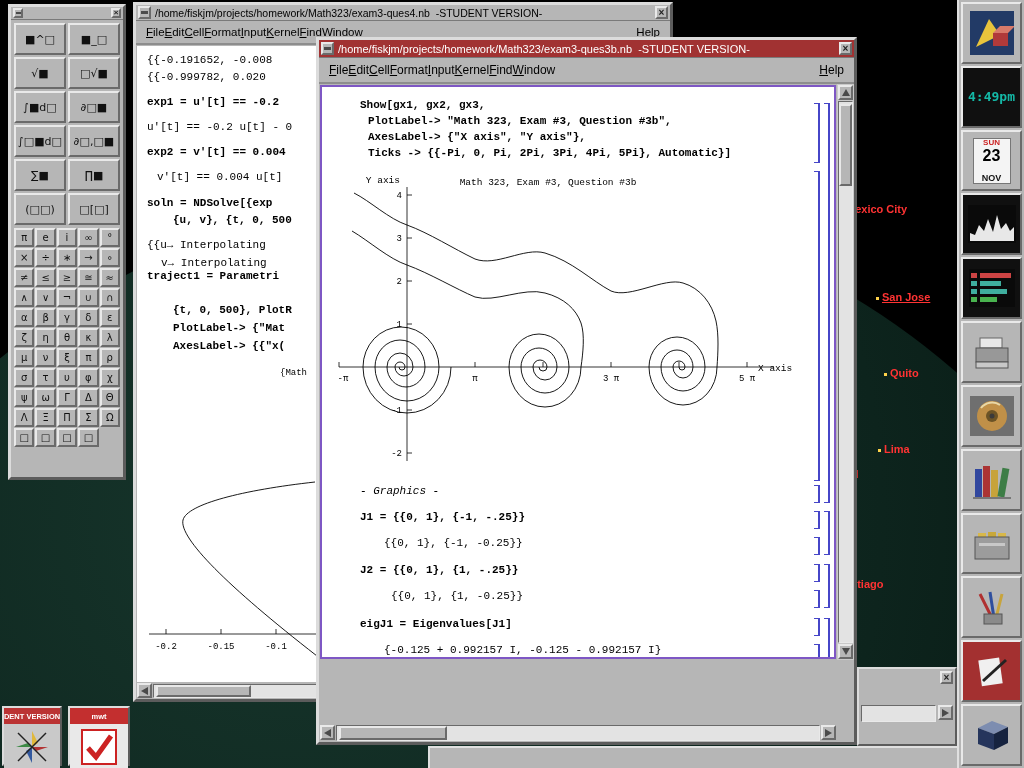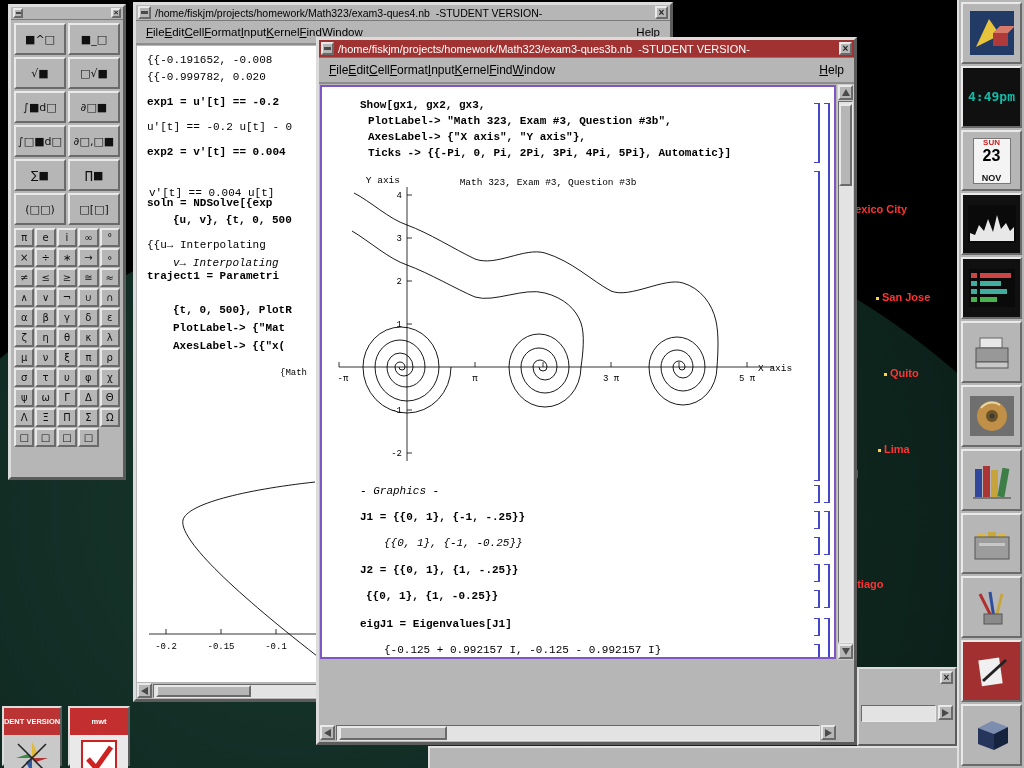--- a/index.html
+++ b/index.html
@@ -103,36 +103,36 @@
   .pager-label{font:bold 9px "Liberation Sans",sans-serif;color:#333;margin-bottom:2px;}
   .pager-ws{display:flex;gap:3px;}
   .ws{width:22px;height:16px;box-sizing:border-box;border:1px solid;border-color:#6a6a6a #e9e9e9 #e9e9e9 #6a6a6a;
     background:#c9c9c9;position:relative;}
   .ws .mini{position:absolute;left:3px;top:3px;width:9px;height:6px;background:#35509e;}
   .ws .dot{position:absolute;right:4px;top:5px;width:4px;height:4px;border-radius:50%;background:#d03030;}
 
   
   .mini-win{position:absolute;width:60px;height:60px;z-index:8;background:#b6b6b6;
     border:2px solid;border-color:#dcdcdc #5c5c5c #5c5c5c #dcdcdc;box-sizing:border-box;}
-  .mini-title{height:27px;background:#b33;color:#fff;font:bold 7.5px "Liberation Sans",sans-serif;
+  .mini-title{height:16px;background:#b33;color:#fff;font:bold 7.5px "Liberation Sans",sans-serif;
     display:flex;align-items:center;justify-content:center;white-space:nowrap;overflow:hidden;text-align:right;}
   .mini-body{height:calc(100% - 11px);display:flex;align-items:center;justify-content:center;background:#c9c9c9;}
 
   svg text{font-family:"Liberation Mono","DejaVu Sans Mono",monospace;}
 </style>
 </head>
 <body>
 
 <div class="desktop" data-name="desktop">
 
   <div class="stars" data-name="stars"></div>
   <div class="earth" data-name="earth-globe"></div>
 
   <div class="city" style="left:840px;top:203px;" data-name="city-label"><i data-name="city-marker-dot"></i><span>Mexico City</span></div>
-  <div class="city" style="left:876px;top:291px;" data-name="city-label"><i data-name="city-marker-dot"></i><span>San Jose</span></div>
+  <div class="city" style="left:876px;top:291px;text-decoration:underline;" data-name="city-label"><i data-name="city-marker-dot"></i><span>San Jose</span></div>
   <div class="city" style="left:884px;top:367px;" data-name="city-label"><i data-name="city-marker-dot"></i><span>Quito</span></div>
   <div class="city" style="left:878px;top:443px;" data-name="city-label"><i data-name="city-marker-dot"></i><span>Lima</span></div>
   <div class="city" style="left:842px;top:468px;" data-name="city-label"><span>ind</span></div>
   <div class="city" style="left:831px;top:578px;" data-name="city-label"><i data-name="city-marker-dot"></i><span>Santiago</span></div>
 
   <div class="strip" data-name="window-fragment-bottom"></div>
 
   <div class="fragment" data-name="background-window-fragment">
     <div class="tb-btn" style="position:absolute;right:2px;top:2px;" data-name="close-button">
         <span class="close-x" data-name="close-icon"></span>
@@ -158,25 +158,25 @@
       <span class="mspacer"></span>
       <span data-name="help-menu">Help</span>
     </div>
     <div class="bw-body" data-name="notebook-body">
       <div class="bw-content" data-name="notebook-content">
         <div class="code" style="left:10px;top:8px;" data-name="output-cell">{{-0.191652, -0.008</div>
         <div class="code" style="left:10px;top:25px;" data-name="output-cell">{{-0.999782, 0.020</div>
         <div class="code in" style="left:10px;top:50px;" data-name="input-cell">exp1 = u'[t] == -0.2</div>
         <div class="code" style="left:10px;top:75px;" data-name="output-cell">u'[t] == -0.2 u[t] - 0</div>
         <div class="code in" style="left:10px;top:100px;" data-name="input-cell">exp2 = v'[t] == 0.004</div>
-        <div class="code" style="left:12px;top:125px;margin-top:16px;" data-name="output-cell">v'[t] == 0.004 u[t]</div>
+        <div class="code" style="left:20px;top:125px;" data-name="output-cell">v'[t] == 0.004 u[t]</div>
         <div class="code in" style="left:10px;top:151px;" data-name="input-cell">soln = NDSolve[{exp</div>
         <div class="code in" style="left:36px;top:168px;" data-name="input-cell">{u, v}, {t, 0, 500</div>
         <div class="code" style="left:10px;top:193px;" data-name="output-cell">{{u→ Interpolating</div>
-        <div class="code" style="left:36px;top:211px;font-style:italic;" data-name="output-cell">v→ Interpolating</div>
+        <div class="code" style="left:24px;top:211px;" data-name="output-cell">v→ Interpolating</div>
         <div class="code in" style="left:10px;top:224px;text-align:center;" data-name="input-cell">traject1 = Parametri</div>
         <div class="code in" style="left:36px;top:258px;" data-name="input-cell">{t, 0, 500}, PlotR</div>
         <div class="code in" style="left:36px;top:276px;" data-name="input-cell">PlotLabel-&gt; {"Mat</div>
         <div class="code in" style="left:36px;top:294px;" data-name="input-cell">AxesLabel-&gt; {{"x(</div>
         <div class="code small" style="left:143px;top:322px;" data-name="plot-label-fragment">{Math</div>
         <svg width="310" height="200" viewBox="0 0 310 200" style="position:absolute;left:6px;top:428px;" data-name="trajectory-plot-svg">
           <path d="M 172 8 C 100 16, 44 30, 40 46 C 36 64, 84 112, 174 182" stroke="#000" fill="none" stroke-width="0.9" data-name="trajectory-curve"></path>
           <line x1="6" y1="160" x2="308" y2="160" stroke="#000" stroke-width="0.8" data-name="x-axis"></line>
           <line x1="23" y1="160" x2="23" y2="155" stroke="#000" stroke-width="0.8"></line>
           <line x1="78" y1="160" x2="78" y2="155" stroke="#000" stroke-width="0.8"></line>
@@ -340,23 +340,23 @@
             <path d="M 117 196 a 44 46 0 0 1 -88 0 a 38 40 0 0 1 76 0 a 32 34 0 0 1 -64 0 a 25 27 0 0 1 50 0 a 19 20 0 0 1 -38 0 a 13 14 0 0 1 26 0 a 9 9 0 0 1 -18 0 a 5 5 0 0 1 10 0 a 3 3 0 0 1 -6 0" data-name="spiral-focus-1"></path>
             <path d="M 247 196 a 36 40 0 0 1 -72 0 a 30 33 0 0 1 60 0 a 24 26 0 0 1 -48 0 a 18 19 0 0 1 36 0 a 12 13 0 0 1 -24 0 a 7 7 0 0 1 14 0 a 4 4 0 0 1 -8 0" data-name="spiral-focus-2"></path>
             <path d="M 383 196 a 34 38 0 0 1 -68 0 a 28 30 0 0 1 56 0 a 22 24 0 0 1 -44 0 a 16 17 0 0 1 32 0 a 10 11 0 0 1 -20 0 a 6 6 0 0 1 12 0 a 3 3 0 0 1 -6 0" data-name="spiral-focus-3"></path>
             <path d="M 20 22 C 36 30, 55 48, 73 54 C 95 62, 120 78, 141 88 C 162 96, 190 76, 211 82 C 238 90, 258 110, 277 120 C 296 128, 330 106, 349 112 C 366 117, 378 132, 382 150 C 385 164, 384 182, 383 196" data-name="trajectory-upper"></path>
             <path d="M 18 60 C 35 70, 55 88, 73 94 C 95 102, 122 118, 141 126 C 160 132, 190 116, 211 122 C 230 127, 242 138, 247 152 C 251 164, 249 182, 247 196" data-name="trajectory-lower"></path>
           </g>
         </svg>
 
         <div class="code" style="left:38px;top:398px;font-style:italic;" data-name="output-cell">- Graphics -</div>
         <div class="code in" style="left:38px;top:424px;" data-name="input-cell">J1 = {{0, 1}, {-1, -.25}}</div>
-        <div class="code" style="left:62px;top:450px;font-style:italic;" data-name="output-cell">{{0, 1}, {-1, -0.25}}</div>
+        <div class="code" style="left:62px;top:450px;" data-name="output-cell">{{0, 1}, {-1, -0.25}}</div>
         <div class="code in" style="left:38px;top:477px;" data-name="input-cell">J2 = {{0, 1}, {1, -.25}}</div>
-        <div class="code" style="left:44px;top:503px;font-weight:bold;" data-name="output-cell">{{0, 1}, {1, -0.25}}</div>
+        <div class="code" style="left:69px;top:503px;" data-name="output-cell">{{0, 1}, {1, -0.25}}</div>
         <div class="code in" style="left:38px;top:531px;" data-name="input-cell">eigJ1 = Eigenvalues[J1]</div>
         <div class="code" style="left:62px;top:557px;" data-name="output-cell">{-0.125 + 0.992157 I, -0.125 - 0.992157 I}</div>
         <div class="code in" style="left:38px;top:586px;" data-name="input-cell">eigJ2 = Eigenvalues[J2]</div>
 
         <div class="cbr" style="top:16px;height:60px;" data-name="cell-bracket"></div>
         <div class="cbr" style="top:84px;height:310px;" data-name="cell-bracket"></div>
         <div class="cbr" style="top:398px;height:18px;" data-name="cell-bracket"></div>
         <div class="cbr" style="top:424px;height:18px;" data-name="cell-bracket"></div>
         <div class="cbr" style="top:450px;height:18px;" data-name="cell-bracket"></div>
         <div class="cbr" style="top:477px;height:18px;" data-name="cell-bracket"></div>

